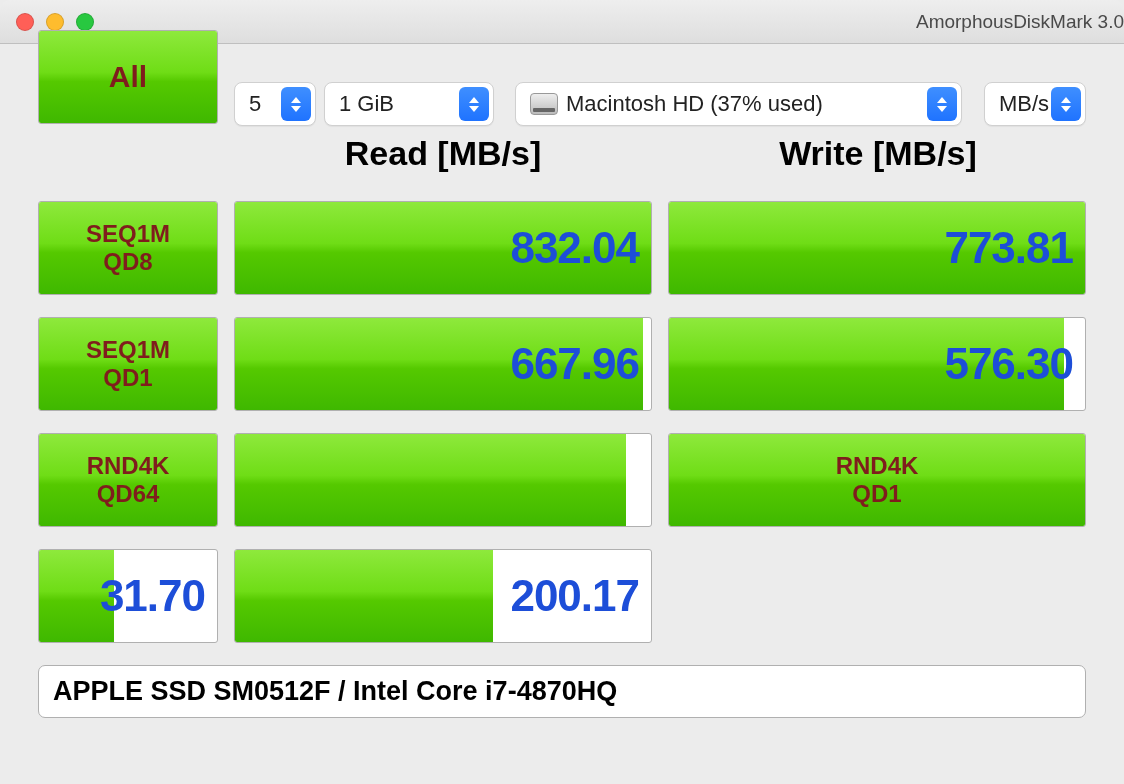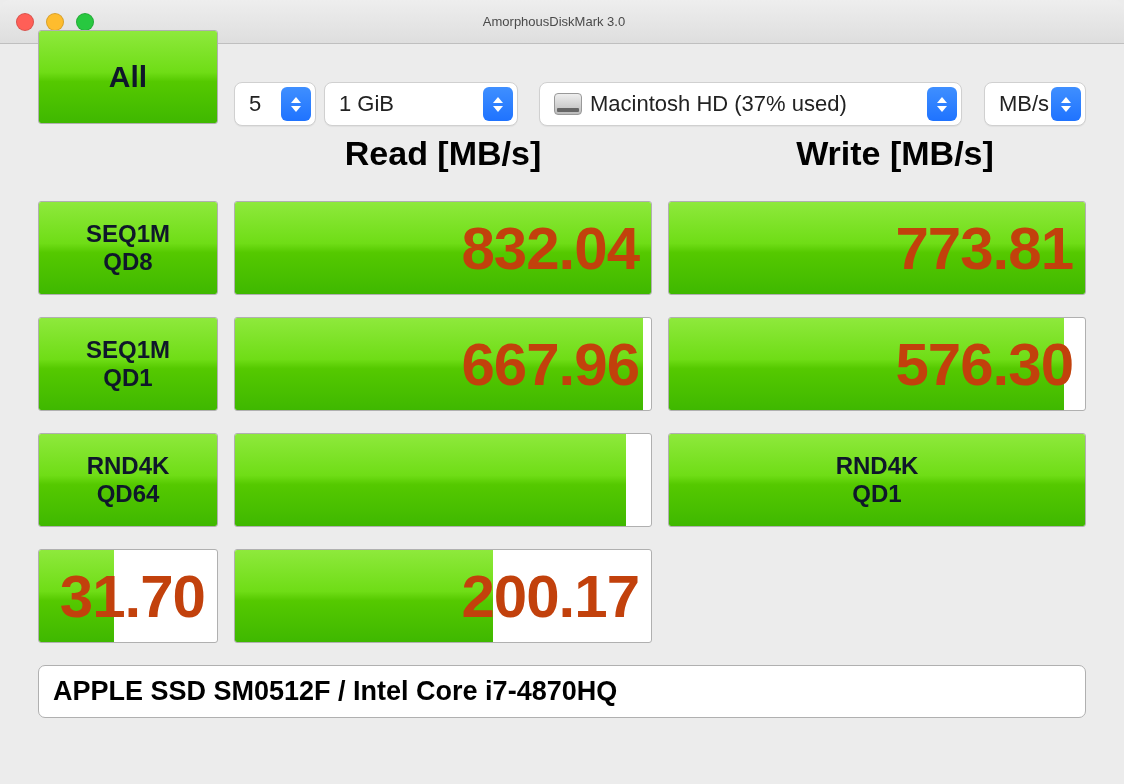--- a/index.html
+++ b/index.html
@@ -17,22 +17,22 @@
     display: flex; align-items: center;
     border-top-left-radius: 10px; border-top-right-radius: 10px;
     position: relative;
   }
   .traffic { display: flex; gap: 12px; margin-left: 16px; }
   .dot { width: 18px; height: 18px; border-radius: 50%; border: 0.5px solid rgba(0,0,0,0.15); }
   .dot.red { background: #ff5f57; }
   .dot.yellow { background: #febc2e; }
   .dot.green { background: #28c840; }
   .titlebar .title {
-    position: absolute; left: 0; right: 16px; text-align: center;
-    font-size: 13px; color: #4a4a4a; pointer-events: none;
+    position: absolute; left: 0; right: 0; text-align: right;
+    font-size: 19px; color: #4a4a4a; pointer-events: none;
   }
 
   .content {
     padding: 38px 38px 28px 38px;
     background: #ececec;
   }
 
   
   .row-top {
     display: flex; align-items: center; gap: 8px;
@@ -101,36 +101,36 @@
     position: relative;
     overflow: hidden;
   }
   .btn .fill {
     position: absolute; left: 0; top: 0; bottom: 0; width: 100%;
     background: linear-gradient(#8ee93c 0%, #6fdd16 45%, #55c900 55%, #3fb800 100%);
   }
   .btn .lbl {
     position: relative; z-index: 1;
     display: flex; flex-direction: column; align-items: center; justify-content: center;
-    height: 100%; font-size: 24px; font-weight: 700; color: #0f172a;
+    height: 100%; font-size: 24px; font-weight: 700; color: #7f1d1d;
   }
   .btn.all .lbl { font-size: 30px; }
 
   .resultbox {
     display: flex; align-items: center; justify-content: flex-end;
     padding-right: 12px;
   }
   .resultbox .bar {
     position: absolute; left: 0; top: 0; bottom: 0;
     background: linear-gradient(#8ee93c 0%, #6fdd16 45%, #55c900 55%, #3fb800 100%);
     z-index: 0;
   }
   .resultbox .val {
     position: relative; z-index: 1;
-    font-size: 60px; font-weight: 800; color: #c2410c;
+    font-size: 44px; font-weight: 800; color: #1d4ed8;
     letter-spacing: -1px;
     font-variant-numeric: tabular-nums;
   }
 
   .devicebox {
     margin-top: 22px;
     background: #fff;
     border: 1px solid #b0b0b0;
     border-radius: 7px;
     padding: 10px 14px;
@@ -159,35 +159,35 @@
         <div class="lbl">All</div>
       </div>
     </div>
 
     <div class="top-area">
       <div class="row-top">
         <div class="sel" style="width:82px">
           <span>5</span>
           <span class="arrows"></span>
         </div>
-        <div class="sel" style="width:194px">
+        <div class="sel" style="width:170px">
           <span>1 GiB</span>
           <span class="arrows"></span>
         </div>
         <div class="sel" style="flex:1; margin-left:13px;">
           <span class="disk-icon"></span>
           <span>Macintosh HD (37% used)</span>
           <span class="arrows"></span>
         </div>
         <div class="sel" style="width:102px; margin-left:14px;">
           <span>MB/s</span>
           <span class="arrows"></span>
         </div>
       </div>
-      <div style="display:grid; grid-template-columns: 418px 418px; column-gap:34px;">
+      <div style="display:grid; grid-template-columns: 418px 418px; column-gap:17px;">
         <div class="header-label">Read [MB/s]</div>
         <div class="header-label">Write [MB/s]</div>
       </div>
     </div>
 
     <div class="btn">
       <div class="fill"></div>
       <div class="lbl">
         <span>SEQ1M</span>
         <span>QD8</span>

